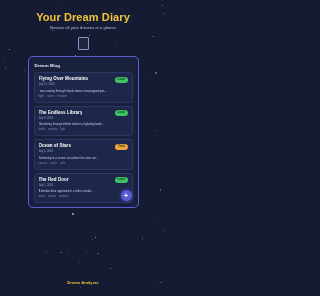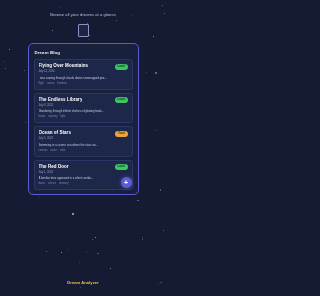--- a/index.html
+++ b/index.html
@@ -257,20 +257,21 @@
     <div class="star" style="width: 1px; height: 1px; left: 46.4px; top: 250.9px; opacity: 0.48;"></div>
     <div class="star" style="width: 1.6px; height: 1.6px; left: 97px; top: 252.5px; opacity: 0.36;"></div>
     <div class="star" style="width: 1px; height: 1px; left: 3.9px; top: 60.7px; opacity: 0.27;"></div>
     <div class="star" style="width: 1px; height: 1px; left: 128.5px; top: 133.3px; opacity: 0.7;"></div>
     <div class="star" style="width: 1px; height: 1px; left: 80.1px; top: 287.2px; opacity: 0.33;"></div>
   </div>
 
 <div class="page">
 
   <div class="header">
+    <div class="app-title">Your Dream Diary</div>
     <div class="app-subtitle">Browse all your dreams at a glance</div>
   </div>
 
   <div class="hero-icon-wrap">
     <div class="hero-icon"></div>
   </div>
 
   <div class="diary-card">
     <div class="card-heading">Dream Blog</div>
     <div class="entry-list">

